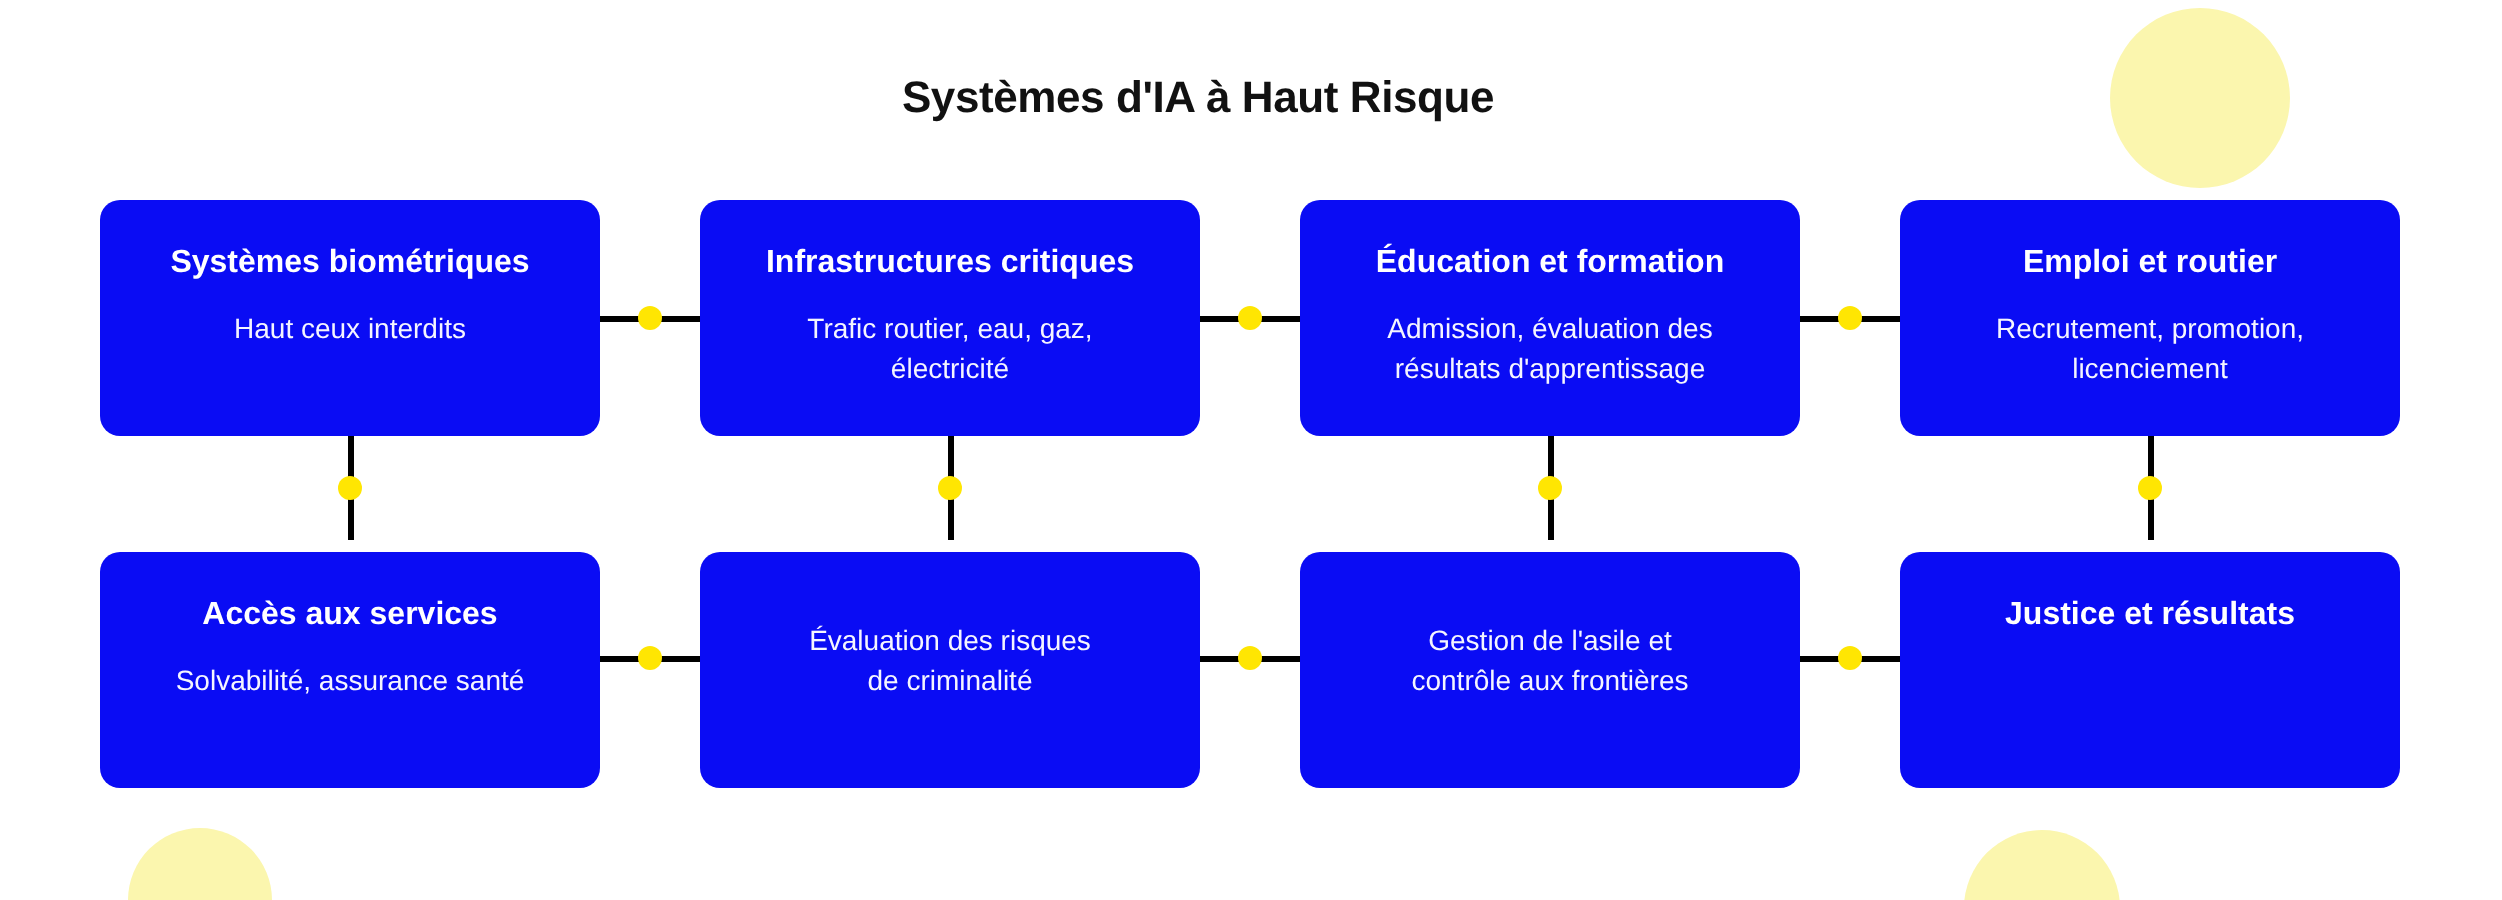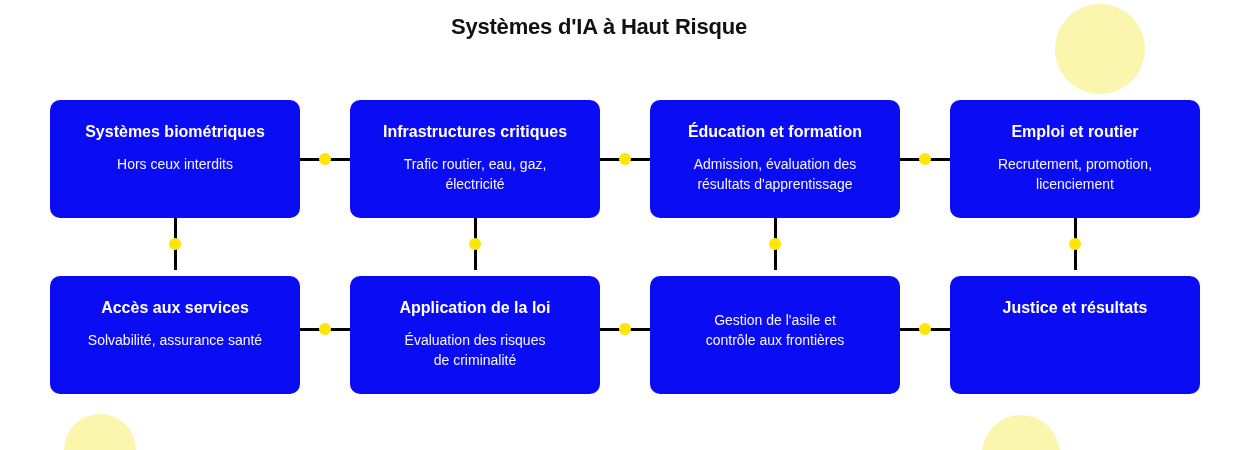--- a/index.html
+++ b/index.html
@@ -16,21 +16,21 @@
   .canvas {
     position: relative;
     width: 1251px;
     height: 450px;
     background: var(--background);
     overflow: hidden;
     font-family: "Liberation Sans", sans-serif;
   }
   .diagram-title {
     position: absolute;
-    top: 14px;
+    top: 36px;
     left: 0;
     width: 1198px;
     text-align: center;
     font-size: 22px;
     font-weight: 700;
     letter-spacing: -0.2px;
     color: var(--title-text);
   }
   .decor-circle {
     position: absolute;
@@ -120,21 +120,21 @@
   <div class="conn-dot" style="left:319px; top:323px;"></div>
   <div class="conn-dot" style="left:619px; top:323px;"></div>
   <div class="conn-dot" style="left:919px; top:323px;"></div>
   <div class="conn-dot" style="left:169px; top:238px;"></div>
   <div class="conn-dot" style="left:469px; top:238px;"></div>
   <div class="conn-dot" style="left:769px; top:238px;"></div>
   <div class="conn-dot" style="left:1069px; top:238px;"></div>
 
   <div class="box r1 c1">
     <div class="box-title">Systèmes biométriques</div>
-    <div class="box-subtitle">Hors ceux interdits</div>
+    <div class="box-subtitle">Haut ceux interdits</div>
   </div>
   <div class="box r1 c2">
     <div class="box-title">Infrastructures critiques</div>
     <div class="box-subtitle">Trafic routier, eau, gaz,
 électricité</div>
   </div>
   <div class="box r1 c3">
     <div class="box-title">Éducation et formation</div>
     <div class="box-subtitle">Admission, évaluation des
 résultats d'apprentissage</div>
@@ -143,21 +143,20 @@
     <div class="box-title">Emploi et routier</div>
     <div class="box-subtitle">Recrutement, promotion,
 licenciement</div>
   </div>
 
   <div class="box r2 c1">
     <div class="box-title">Accès aux services</div>
     <div class="box-subtitle">Solvabilité, assurance santé</div>
   </div>
   <div class="box r2 c2">
-    <div class="box-title">Application de la loi</div>
     <div class="box-subtitle">Évaluation des risques
 de criminalité</div>
   </div>
   <div class="box r2 c3">
     <div class="box-subtitle">Gestion de l'asile et
 contrôle aux frontières</div>
   </div>
   <div class="box r2 c4">
     <div class="box-title">Justice et résultats</div>
   </div>

